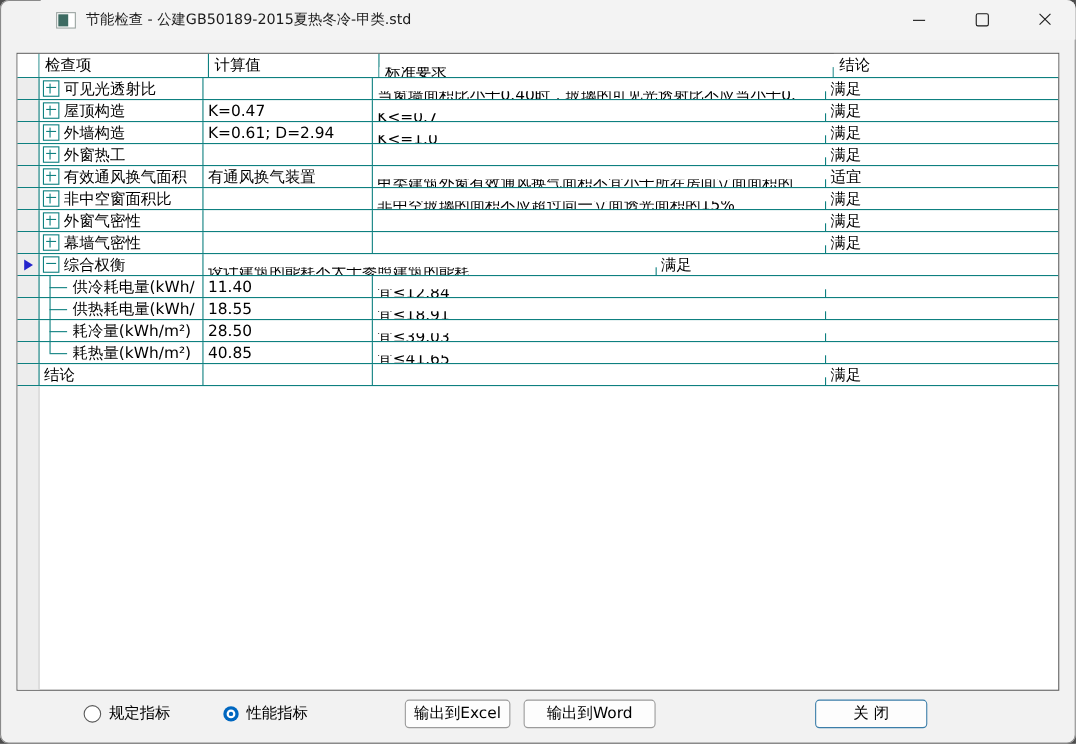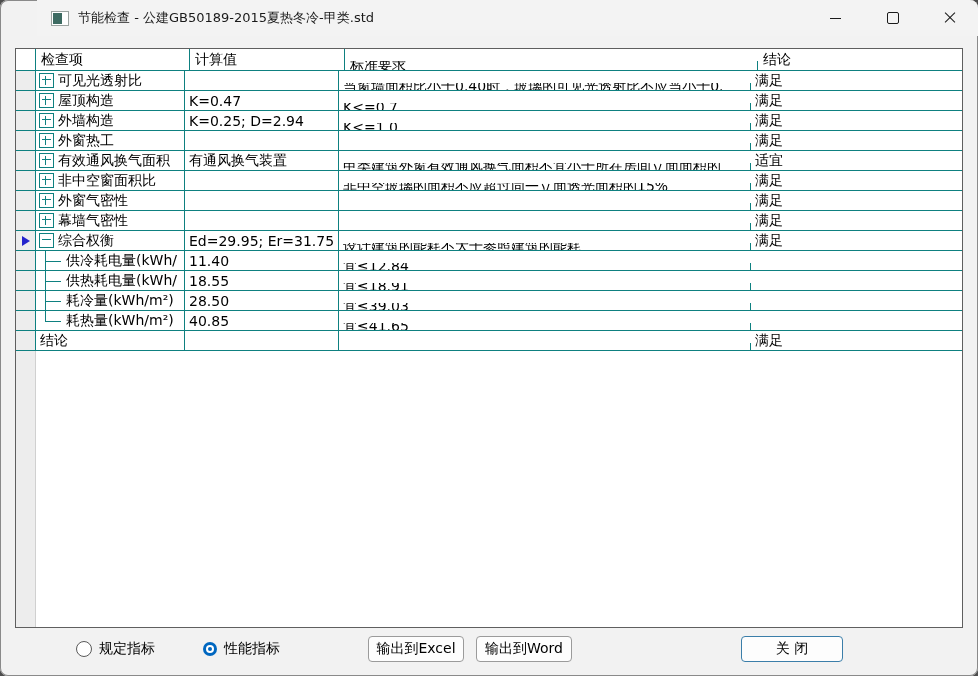--- a/index.html
+++ b/index.html
@@ -50,21 +50,21 @@
   .radio.off{border:1px solid #5a5a5a;background:#fff;}
   .radio.on{background:#0067c0;position:relative;}
   .radio.on::before{content:"";position:absolute;left:3px;top:3px;width:8px;height:8px;border-radius:50%;background:#fff;}
   .radio.on::after{content:"";position:absolute;left:5px;top:5px;width:4px;height:4px;border-radius:50%;background:#0067c0;}
   .rlabel{margin:0 0 0 7px;color:#000;}
   .radio2{margin-left:48px;display:flex;align-items:center;}
   .btn{position:absolute;top:8px;height:26px;box-sizing:border-box;background:#fdfdfd;border:1px solid #9b9b9b;
        border-radius:4px;font-size:14px;color:#000;display:flex;align-items:center;justify-content:center;
        font-family:"DejaVu Sans","Liberation Sans",sans-serif;}
   .btn-excel{left:337px;width:96px;}
-  .btn-word{left:445px;width:96px;}
+  .btn-word{left:445px;width:120px;}
   .btn-close{left:710px;width:102px;border:1.5px solid #3b7ea9;}
 </style>
 </head>
 <body>
 
 <div class="window">
 
   <div class="titlebar">
     <span class="appicon">
         <span class="fill"></span>
@@ -114,21 +114,21 @@
       <div class="c r txt">K&lt;=0.7</div>
       <div class="c o txt">满足</div>
     </div>
 
     <div class="trow">
       <div class="c m"></div>
       <div class="c i">
           <span class="gbox plus"></span>
           <span class="txt">外墙构造</span>
         </div>
-      <div class="c v txt">K=0.25; D=2.94</div>
+      <div class="c v txt">K=0.61; D=2.94</div>
       <div class="c r txt">K&lt;=1.0</div>
       <div class="c o txt">满足</div>
     </div>
 
     <div class="trow">
       <div class="c m"></div>
       <div class="c i">
           <span class="gbox plus"></span>
           <span class="txt">外窗热工</span>
         </div>
@@ -182,21 +182,20 @@
     </div>
 
     <div class="trow">
       <div class="c m">
           <span class="arrow"></span>
         </div>
       <div class="c i">
           <span class="gbox"></span>
           <span class="txt">综合权衡</span>
         </div>
-      <div class="c v txt">Ed=29.95; Er=31.75</div>
       <div class="c r txt">设计建筑的能耗不大于参照建筑的能耗</div>
       <div class="c o txt">满足</div>
     </div>
 
     <div class="trow">
       <div class="c m"></div>
       <div class="c i">
           <span class="conn"></span>
           <span class="txt">供冷耗电量(kWh/</span>
         </div>

